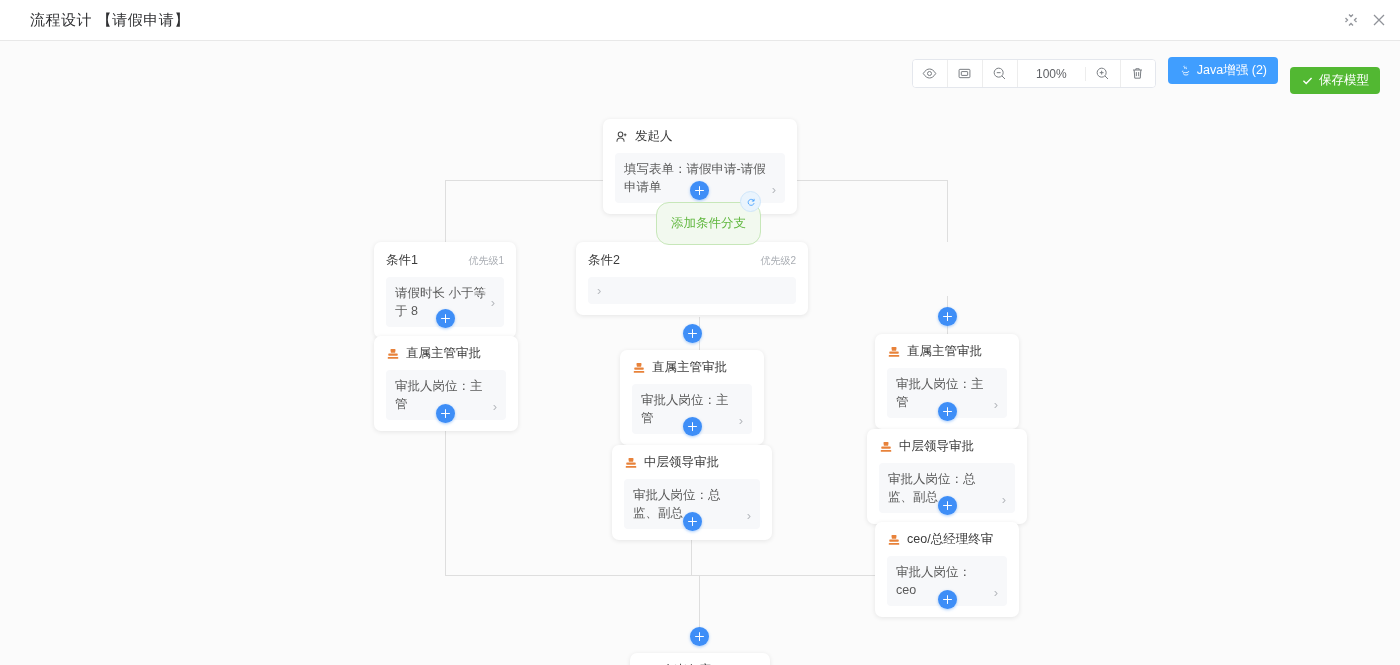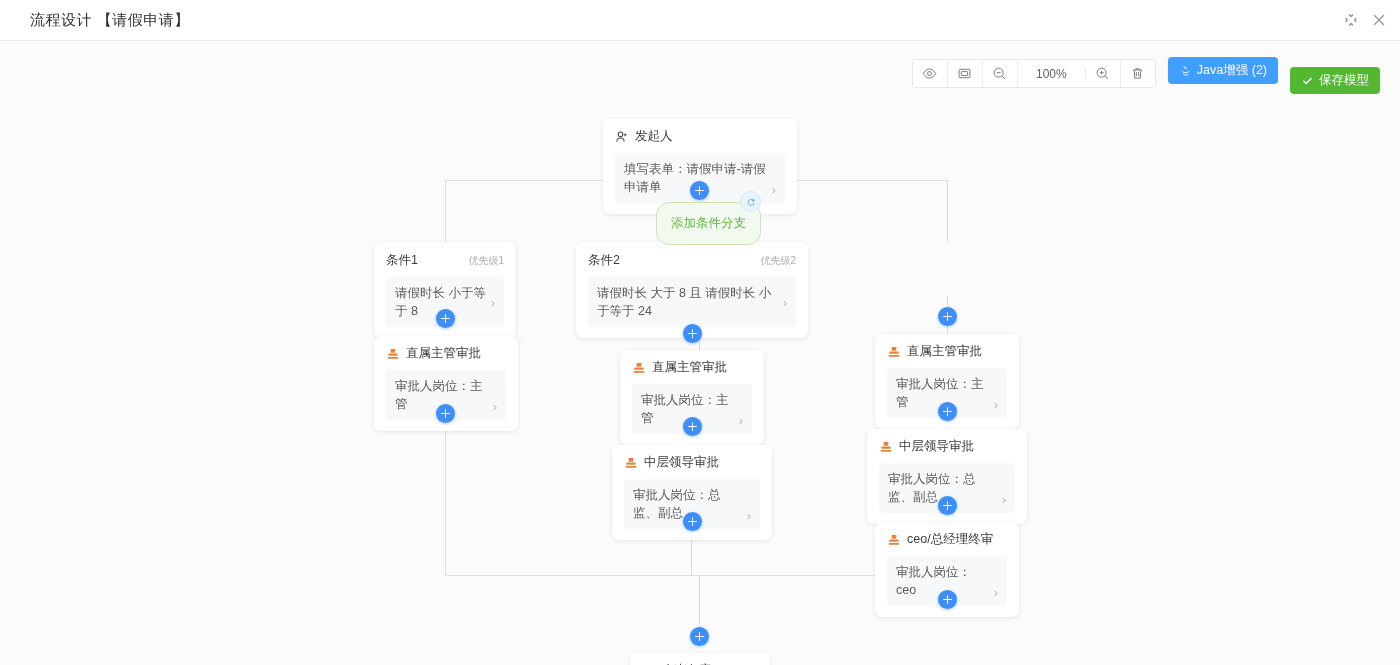--- a/index.html
+++ b/index.html
@@ -255,21 +255,20 @@
       <span class="chev">›</span>
     </div>
   </div>
 
   <div class="cond" style="left:576px;top:201px;width:232px;">
     <div class="cond-head">
       <span>条件2</span>
       <span class="cond-prio">优先级2</span>
     </div>
     <div class="cond-body">
-      <span class="txt">请假时长 大于 8 且 请假时长 小于等于 24</span>
       <span class="chev">›</span>
     </div>
   </div>
 
 
   <div class="plus" style="left:436px;top:268px;"></div>
   <div class="plus" style="left:683px;top:283px;"></div>
   <div class="plus" style="left:938px;top:266px;"></div>
 
   <div class="node" style="left:374px;top:295px;width:144px;">

